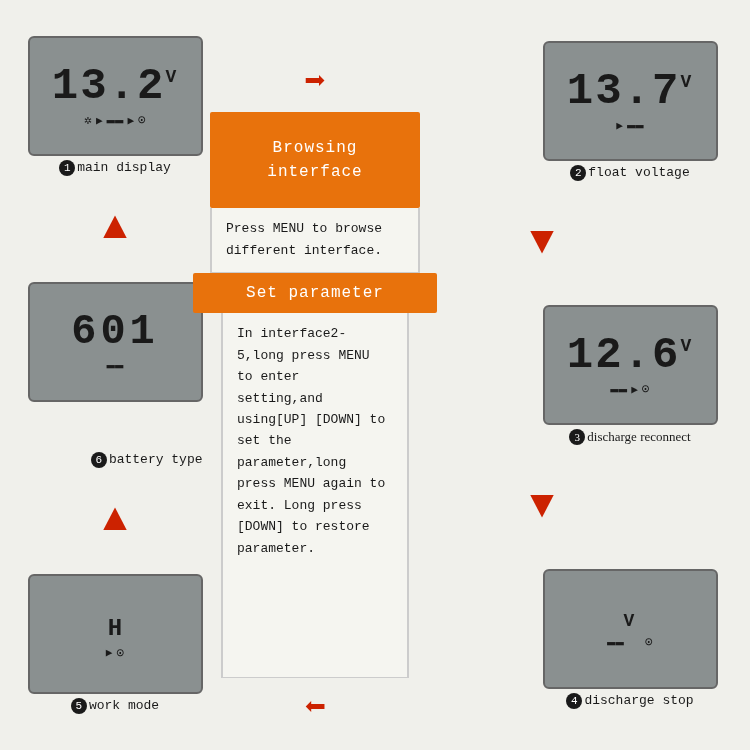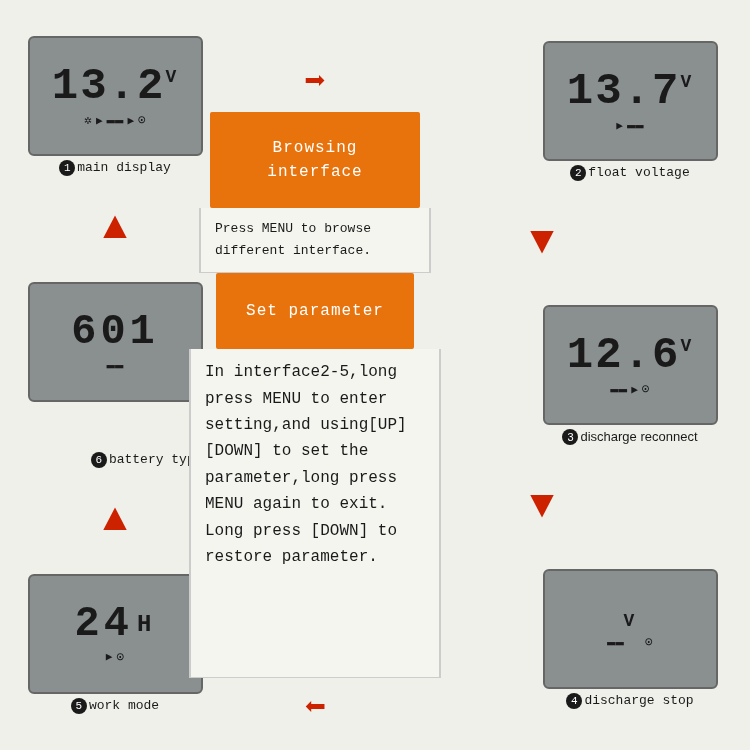--- a/index.html
+++ b/index.html
@@ -64,41 +64,41 @@
     .orange-box-title {
       color: white;
       font-size: 16px;
       font-family: 'Courier New', monospace;
       letter-spacing: 1px;
       line-height: 1.5;
     }
 
     .desc-box {
       background: #f5f5f0;
-      width: 232px;
+      width: 210px;
       padding: 10px 14px;
       font-size: 13px;
       font-family: 'Courier New', monospace;
       color: #1a1a1a;
       line-height: 1.7;
     }
 
     .orange-box2 {
       background: #e8720c;
-      width: 198px;
-      padding: 26px 16px;
+      width: 244px;
+      padding: 8px 16px;
       text-align: center;
       border-radius: 2px;
     }
 
     .desc-box2 {
       background: #f5f5f0;
-      width: 252px;
+      width: 188px;
       padding: 10px 14px;
-      font-size: 16px;
+      font-size: 13px;
       font-family: 'Courier New', monospace;
       color: #1a1a1a;
       line-height: 1.65;
     }
 
     .panel-group {
       display: flex;
       flex-direction: column;
       align-items: center;
       gap: 4px;
@@ -145,21 +145,20 @@
       <div style="font-size:13px;font-family:'Courier New',monospace;color:#1a1a1a;margin-top:46px;">
         <span style="display:inline-block;background:#1a1a1a;color:white;border-radius:50%;width:16px;height:16px;text-align:center;line-height:16px;font-size:11px;margin-right:2px;">6</span><span>battery type</span>
       </div>
     </div>
 
     <div style="color:#cc2200;font-size:40px;line-height:1;">▲</div>
 
     <div class="panel-group" style="display:flex;flex-direction:column;align-items:center;gap:4px;">
       <div class="lcd-panel">
         <div class="lcd-value" style="font-size:42px;letter-spacing:4px;">
-          <span>24</span>
             <span style="font-size:24px;margin-left:4px;margin-top:10px;">H</span>
         </div>
         <div class="lcd-icons">
           <span style="font-size:11px;">▶</span>
           <span style="font-size:13px;">⊙</span>
         </div>
       </div>
       <div style="font-size:13px;font-family:'Courier New',monospace;color:#1a1a1a;">
         <span style="display:inline-block;background:#1a1a1a;color:white;border-radius:50%;width:16px;height:16px;text-align:center;line-height:16px;font-size:11px;margin-right:2px;">5</span><span>work mode</span>
       </div>
@@ -232,21 +231,21 @@
         <div class="lcd-value">
           <span>12.6</span>
             <sup>V</sup>
         </div>
         <div class="lcd-icons">
           <span style="font-size:14px;">▬▬</span>
           <span style="font-size:11px;">▶</span>
           <span style="font-size:13px;">⊙</span>
         </div>
       </div>
-      <div style="font-size:13px;font-family:Liberation Sans, sans-serif;color:#1a1a1a;text-align:center;">
+      <div style="font-size:13px;font-family:Liberation Serif, serif;color:#1a1a1a;text-align:center;">
         <span style="display:inline-block;background:#1a1a1a;color:white;border-radius:50%;width:16px;height:16px;text-align:center;line-height:16px;font-size:11px;margin-right:2px;">3</span><span>discharge reconnect</span>
       </div>
     </div>
 
     <div style="color:#cc2200;font-size:40px;line-height:1;">▼</div>
 
     <div class="panel-group" style="display:flex;flex-direction:column;align-items:center;gap:4px;">
       <div class="lcd-panel">
         <div class="lcd-value">
             <sup>V</sup>

